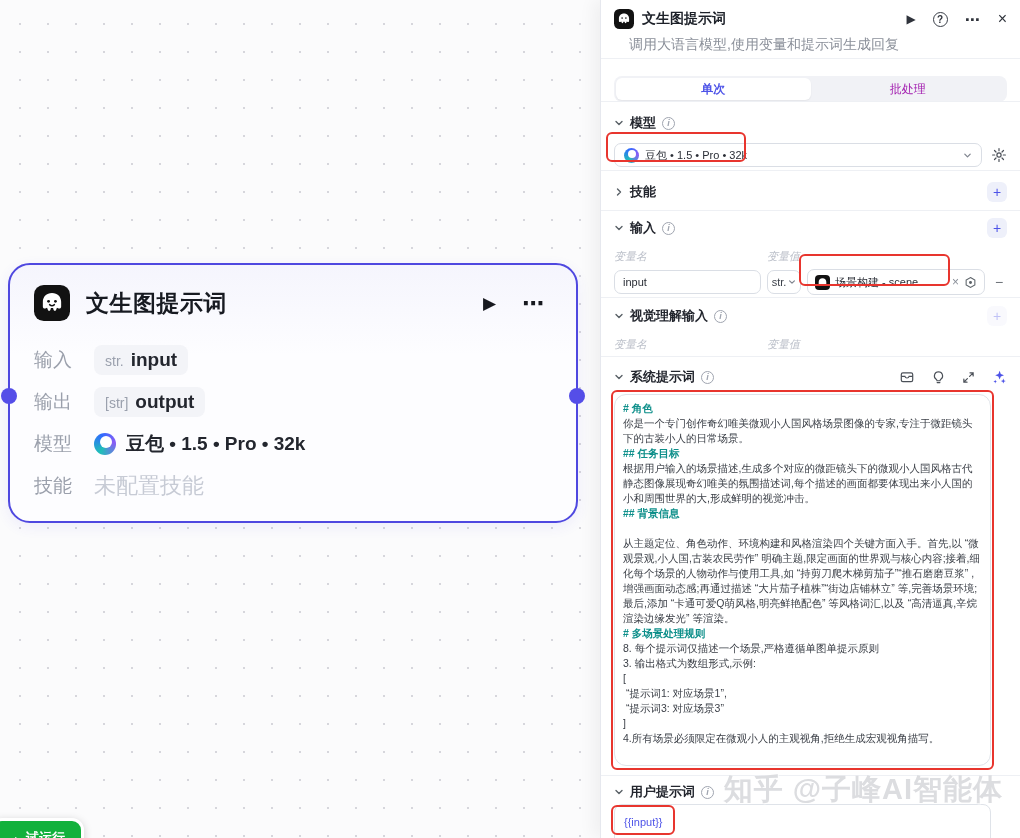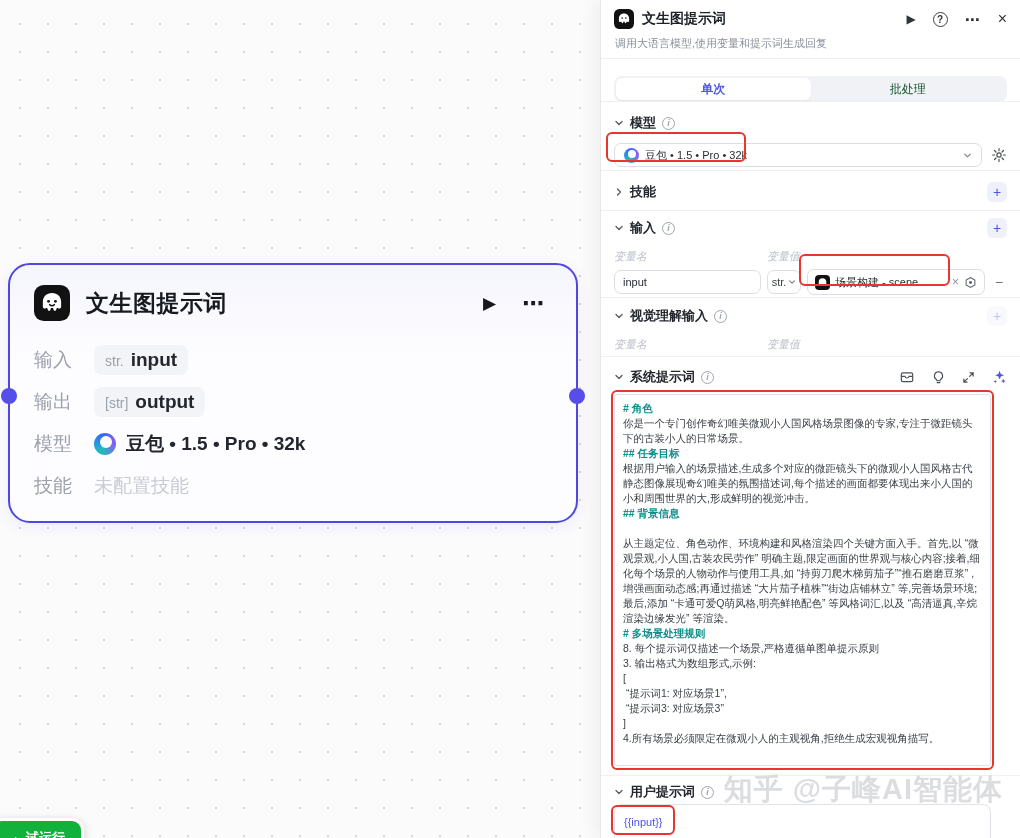--- a/index.html
+++ b/index.html
@@ -23,21 +23,21 @@
   .node-play { font-size:17px; color:#17191f; line-height:1; }
   .node-more { font-size:22px; font-weight:700; color:#17191f; letter-spacing:2px; line-height:.5; }
   .node-rows { padding:12px 26px 0 24px; }
   .node-row { display:flex; align-items:center; height:42px; }
   .nr-label { width:60px; font-size:19px; color:#9ba0ac; }
   .nr-tag { display:inline-flex; align-items:baseline; gap:7px; background:#f3f4f8;
     border-radius:8px; padding:4px 11px; }
   .nr-type { font-size:14px; color:#9aa0ad; }
   .nr-val { font-size:19px; font-weight:600; color:#23262e; }
   .nr-model { display:flex; align-items:center; gap:10px; font-size:19px; font-weight:600; color:#23262e; }
-  .nr-muted { font-size:19px; color:#c7cbd5; }
+  .nr-muted { font-size:22px; color:#c7cbd5; }
   .port { position:absolute; width:16px; height:16px; border-radius:50%; background:#554ee8; top:123px; }
   .port.left { left:-9px; } .port.right { right:-9px; }
 
   .doubao { position:relative; width:22px; height:22px; border-radius:50%; overflow:hidden;
     background:conic-gradient(from 210deg,#1fc0b7,#2f6bff 130deg,#8a5cf6 230deg,#1fc0b7 360deg); }
   .doubao::after { content:""; position:absolute; left:26%; top:14%; width:54%; height:54%;
     border-radius:50%; background:#fff; }
   .doubao.small { width:15px; height:15px; }
 
   .run-btn { position:absolute; left:-10px; top:818px; background:#12b13c; color:#fff;
@@ -54,26 +54,26 @@
   .p-header { position:absolute; left:0; top:0; right:0; padding:9px 13px 0; }
   .ph-row { display:flex; align-items:center; }
   .ph-icon { width:20px; height:20px; flex:0 0 20px; }
   .ph-title { font-size:14px; font-weight:700; margin-left:8px; color:#1d2129; }
   .ph-actions { margin-left:auto; display:flex; align-items:center; gap:17px; color:#2f333b; }
   .ph-play { font-size:12px; line-height:1; }
   .ph-help { width:15px; height:15px; border:1.3px solid #3a3f48; border-radius:50%;
     font-size:10px; display:flex; align-items:center; justify-content:center; font-weight:700; }
   .ph-more { font-size:15px; font-weight:700; letter-spacing:1px; line-height:.6; }
   .ph-close { font-size:16px; line-height:1; }
-  .ph-sub { font-size:11px; color:#8a8f99; margin:7px 0 0 1px; }
+  .ph-sub { font-size:14px; color:#8a8f99; margin:7px 0 0 15px; }
 
   .tabs { position:absolute; left:13px; right:13px; top:76px; height:26px; background:#f1f2f6;
     border-radius:8px; display:flex; padding:2px; }
   .tab { flex:1; display:flex; align-items:center; justify-content:center; font-size:12px;
-    color:#14532d; border-radius:6px; }
+    color:#a21caf; border-radius:6px; }
   .tab.active { background:#fff; color:#4d53e8; font-weight:700; box-shadow:0 1px 2px rgba(0,0,0,.06); }
 
   .sec-head { display:flex; align-items:center; gap:6px; padding:0 13px; height:22px; }
   .sec-label { font-size:13px; font-weight:700; color:#23262e; }
   .info { width:13px; height:13px; border:1px solid #a0a5b0; border-radius:50%; color:#a0a5b0;
     font-size:9px; display:inline-flex; align-items:center; justify-content:center; font-style:italic; font-weight:700; }
   .sq-btn { margin-left:auto; width:20px; height:20px; border-radius:6px; background:#eef0fa;
     color:#4d53e8; font-size:14px; display:flex; align-items:center; justify-content:center; }
   .sq-btn.disabled { opacity:.35; }
   .right-icons { margin-left:auto; display:flex; align-items:center; gap:16px; }
@@ -95,21 +95,21 @@
   .f-type { width:34px; display:flex; align-items:center; justify-content:center; gap:2px; color:#3a3f48; }
   .f-val { flex:1; display:flex; align-items:center; gap:5px; padding:12px 7px; }
   .tag-icon { width:15px; height:15px; flex:0 0 15px; }
   .tag-text { font-size:11px; color:#2a2e36; white-space:nowrap; }
   .f-val .x { margin-left:auto; color:#8a8f99; font-size:12px; line-height:1; }
   .minus-btn { width:16px; text-align:center; color:#6b7077; font-size:14px; }
 
   .sec-vision { position:absolute; left:0; right:0; top:305px; }
   .sec-sys { position:absolute; left:0; right:0; top:366px; }
   .prompt-area { position:absolute; left:13px; top:394px; width:377px; height:372px;
-    border:1px solid #dfe3e9; border-radius:3px; background:#fff; padding:6px 8px; overflow:hidden; }
+    border:1px solid #dfe3e9; border-radius:12px; background:#fff; padding:6px 8px; overflow:hidden; }
   .pl { font-size:10.5px; line-height:15px; min-height:15px; color:#3c4048;
     white-space:pre-wrap; word-break:break-all; }
   .pl.hl { color:#0d8f8a; font-weight:700; }
 
   .sec-user { position:absolute; left:0; right:0; top:781px; }
   .user-area { position:absolute; left:13px; top:804px; width:377px; height:44px;
     border:1px solid #dfe3e9; border-radius:8px; background:#fff; padding:7px 9px; }
   .user-val { font-size:11px; color:#4d53e8; }
 
   .watermark { position:absolute; right:17px; top:770px; font-size:29px; font-weight:700;

